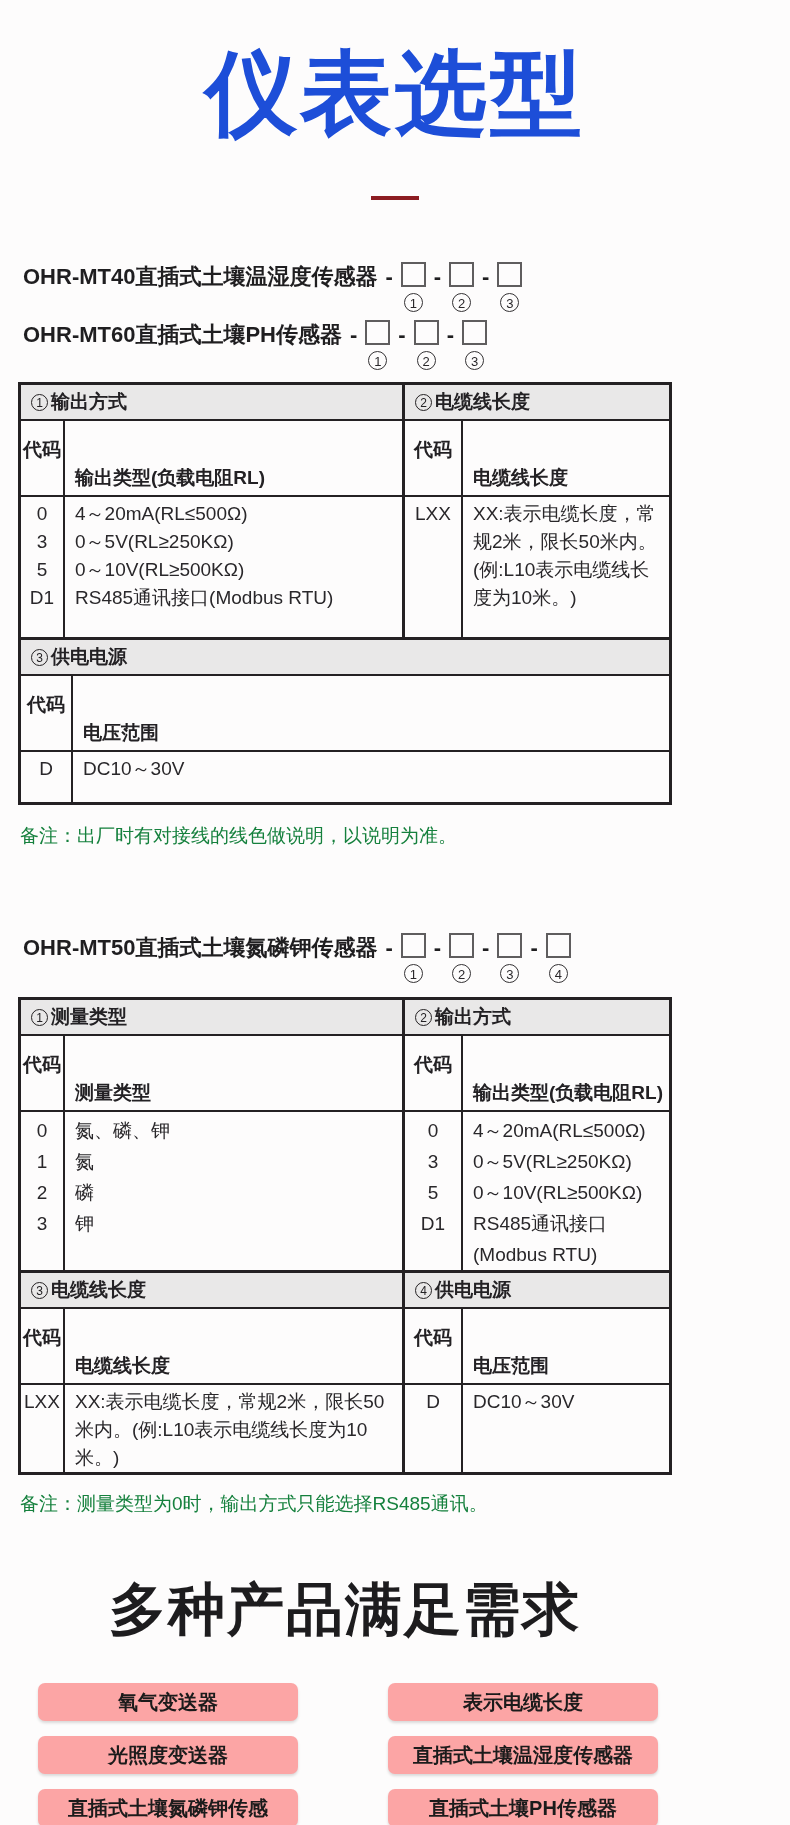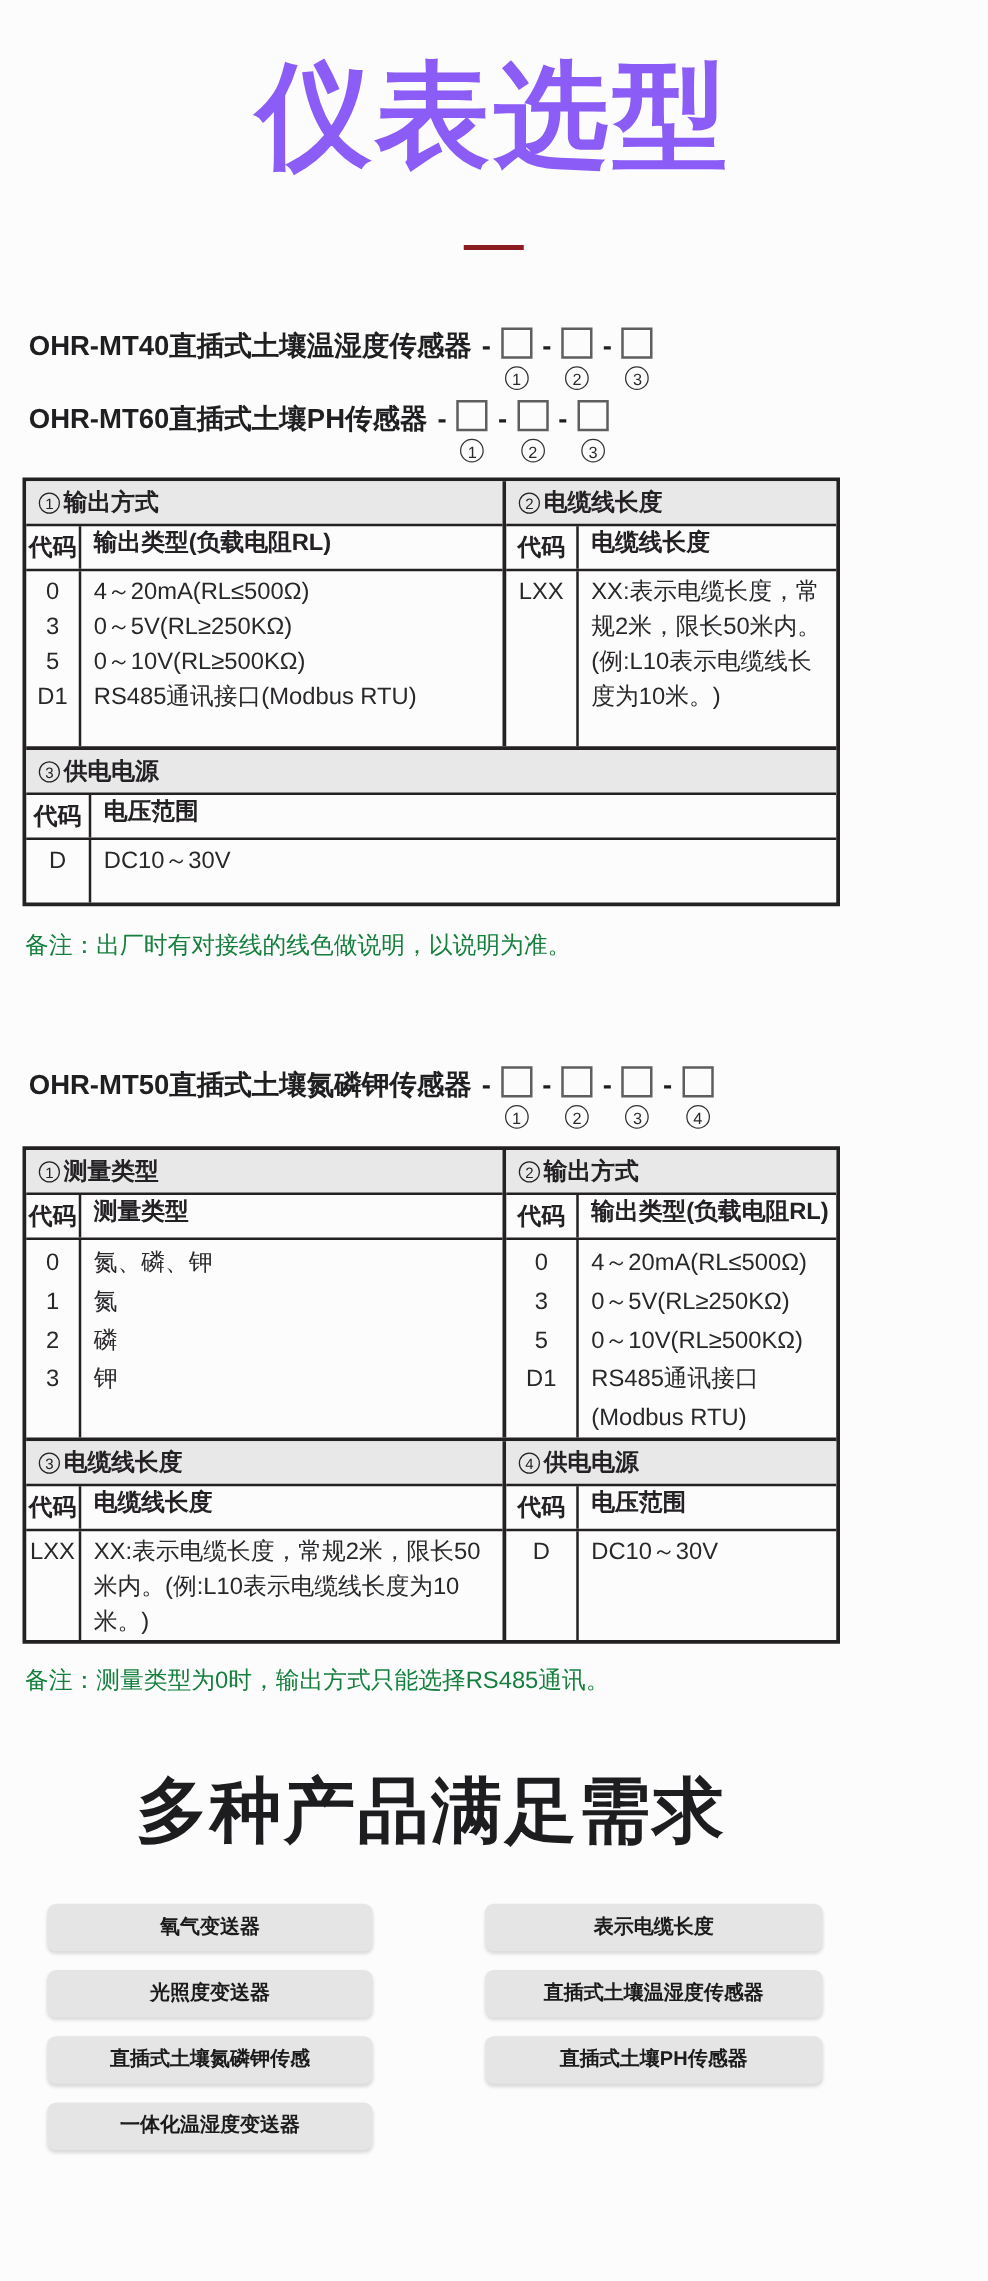--- a/index.html
+++ b/index.html
@@ -4,21 +4,21 @@
 <style>
   html,body{margin:0;padding:0;}
   body{
     width:790px;min-height:1825px;background:#fdfcfc;
     font-family:"Liberation Sans","DejaVu Sans",sans-serif;
     color:#29272a;-webkit-font-smoothing:antialiased;
   }
   
   .page-title{
     margin-top:38px;text-align:center;font-size:92px;font-weight:bold;
-    color:#8b5cf6;letter-spacing:3px;line-height:1.2;
+    color:#1d4ed8;letter-spacing:3px;line-height:1.2;
   }
   .red-divider{width:48px;height:4px;margin:48px auto 0 auto;}
   
   .ml{display:flex;align-items:flex-start;padding-left:23px;}
   .ml .name,.ml .dash{font-size:22px;font-weight:bold;line-height:29px;color:#1f1e20;white-space:nowrap;}
   .ml .dash{margin:0 8px;}
   .unit{display:flex;flex-direction:column;align-items:center;}
   .sq{width:25px;height:25px;border:2px solid #5f5d5e;background:transparent;box-sizing:border-box;}
   .cnum{
     margin-top:6px;width:19px;height:19px;border:1.5px solid #343234;border-radius:50%;
@@ -31,22 +31,22 @@
   .hr{flex:1;border-left:3px solid #242123;box-sizing:border-box;display:flex;flex-direction:column;}
   .sect{
     background:#e9e8e8;border-bottom:2px solid #242123;
     display:flex;align-items:center;padding:4px 0 4px 10px;min-height:26px;font-weight:bold;color:#232124;
   }
   .cnum-s{
     width:17px;height:17px;border:1.5px solid #242123;border-radius:50%;font-size:12px;line-height:16px;
     text-align:center;margin-right:3px;font-weight:normal;flex:0 0 auto;box-sizing:border-box;
   }
   .subhead{display:flex;border-bottom:2px solid #242123;font-weight:bold;color:#232124;}
-  .subhead .cc{border-right:2px solid #242123;text-align:center;padding:4px 0;box-sizing:border-box;}
-  .subhead .vc{flex:1;padding:0 0 4px 10px;}
+  .subhead .cc{border-right:2px solid #242123;text-align:center;padding:16px 0;box-sizing:border-box;}
+  .subhead .vc{flex:1;padding:0 0 4px 10px;margin-top:44px;}
   .tbody{display:flex;align-items:stretch;}
   .tbody .ccol{border-right:2px solid #242123;text-align:center;padding-top:3px;box-sizing:border-box;}
   .tbody .vcol{flex:1;padding:3px 10px 0 10px;}
   .w44{width:44px;flex:0 0 44px;}
   .w58{width:58px;flex:0 0 58px;}
   .w52{width:52px;flex:0 0 52px;}
   .lh28 div{line-height:28px;}
   .lh28{line-height:28px;}
   .lh31 div{line-height:31px;}
   .lh31{line-height:31px;}
@@ -58,22 +58,22 @@
   
   .note{margin:18px 0 0 20px;font-size:19px;color:#15803d;}
   .gap-mt50{margin-top:84px;}
   
   .prod-head{
     width:690px;display:flex;justify-content:center;margin-top:60px;
     font-size:57px;font-weight:bold;color:#1d1c1e;letter-spacing:2px;line-height:1.15;
   }
   .btn-grid{margin:40px 0 0 38px;display:grid;grid-template-columns:260px 270px;column-gap:90px;row-gap:15px;}
   .pbtn{
-    height:38px;line-height:38px;text-align:center;background:#e5e5e5;border-radius:7px;
-    font-size:16px;font-weight:bold;color:#1b1b1b;box-shadow:0 2px 3px rgba(0,0,0,0.14);cursor:pointer;
+    height:38px;line-height:38px;text-align:center;background:#fca5a5;border-radius:7px;
+    font-size:20px;font-weight:bold;color:#1b1b1b;box-shadow:0 2px 3px rgba(0,0,0,0.14);cursor:pointer;
   }
 </style>
 </head>
 <body>
 
 <div class="page-title">仪表选型</div>
 <div class="red-divider" style="background:#8c1c21;"></div>
 
 <div class="ml" style="margin-top:62px;">
   <span class="name">OHR-MT40直插式土壤温湿度传感器</span>

